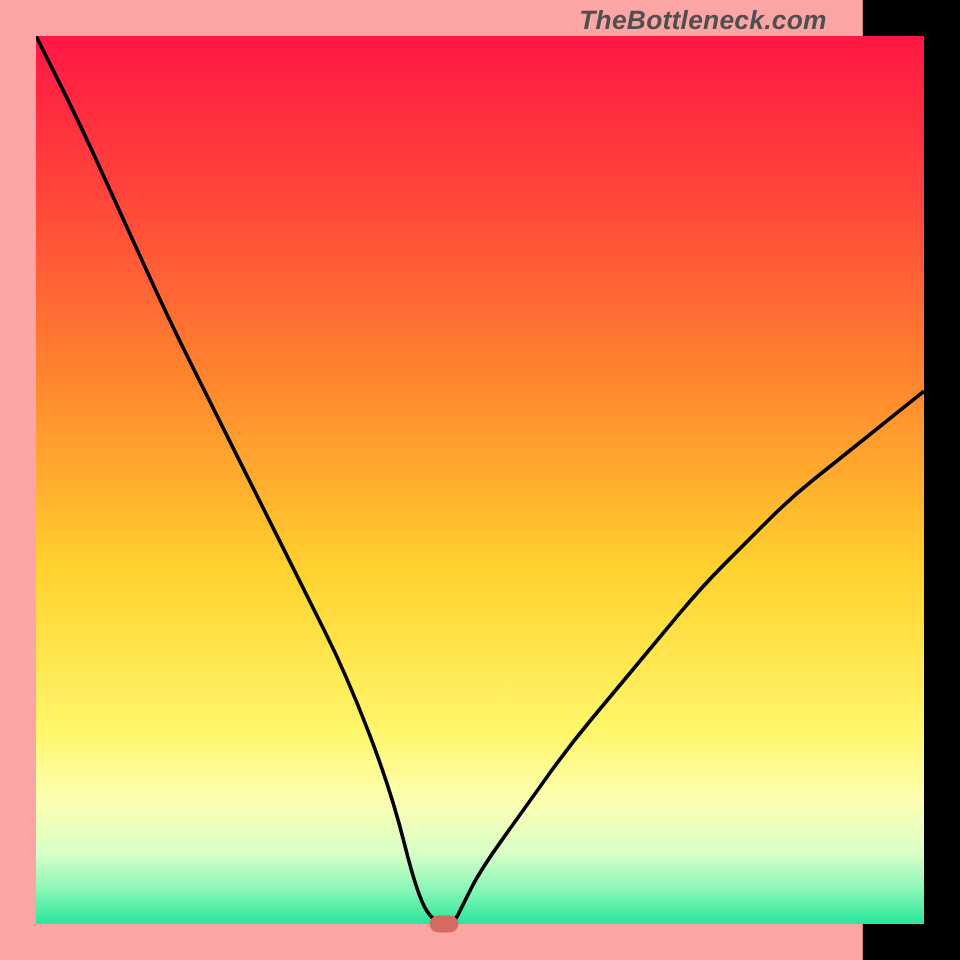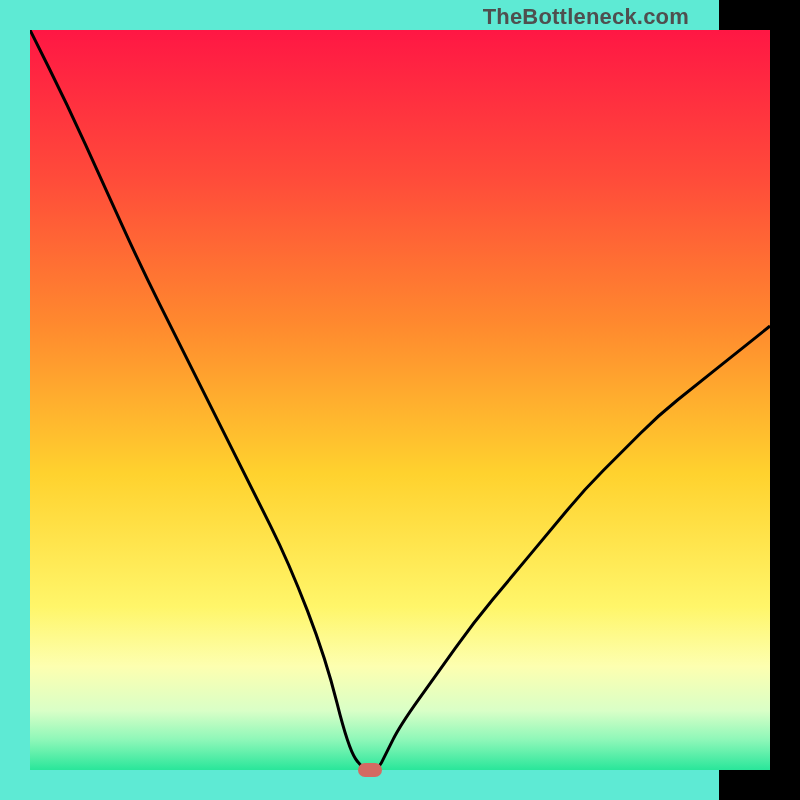--- a/index.html
+++ b/index.html
@@ -10,21 +10,22 @@
     background: #000;
     overflow: hidden;
     font-family: Arial, Helvetica, sans-serif;
   }
   .frame {
     position: absolute;
     left: 0;
     top: 0;
     width: 719px;
     height: 800px;
-    background: #5eead4;
+    background: #fca5a5;
+    font-style: italic;
   }
   .plot-area {
     position: absolute;
     left: 30px;
     top: 30px;
     width: 740px;
     height: 740px;
   }
   .watermark {
     position: absolute;

